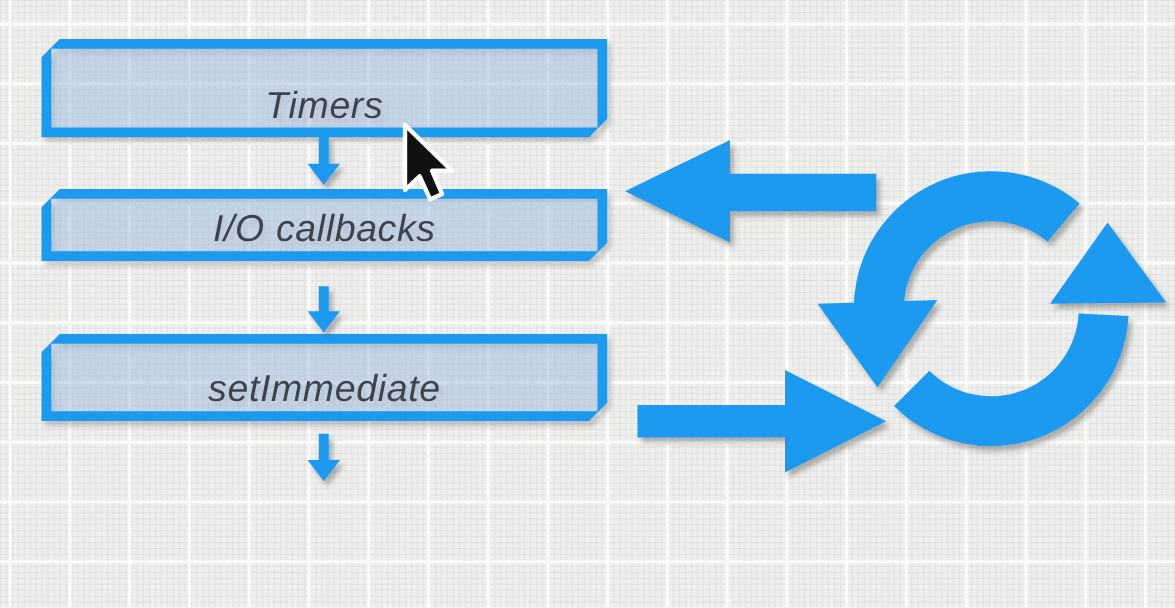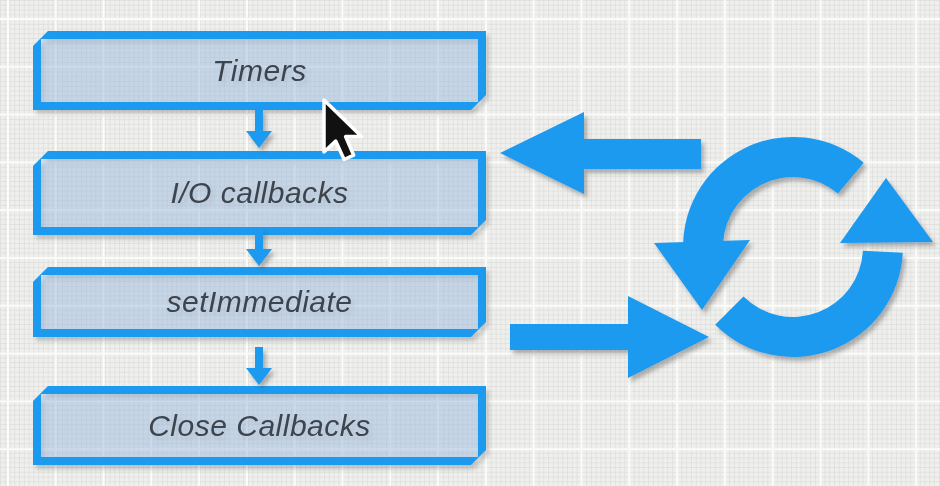--- a/index.html
+++ b/index.html
@@ -26,31 +26,31 @@
     filter: drop-shadow(3px 4px 2px rgba(90,90,90,0.30));
   }
   .phase-box {
     box-sizing: border-box;
     width: 100%;
     height: 100%;
     border: 8px solid #1b9af0;
     background: rgba(164,202,242,0.42);
     clip-path: polygon(15px 0, 100% 0, 100% calc(100% - 15px), calc(100% - 15px) 100%, 0 100%, 0 15px);
     display: flex;
-    align-items: center;
+    align-items: flex-end;
     justify-content: center;
   }
   .phase-label {
     font-style: italic;
     font-size: 30px;
     letter-spacing: 0.5px;
     color: #3d444e;
   }
   .wrap-1 { top: 31px;  height: 79px; }
-  .wrap-2 { top: 151px; height: 84px; }
+  .wrap-2 { top: 151px; height: 58px; }
   .wrap-3 { top: 267px; height: 70px; }
   .wrap-4 { top: 386px; height: 79px; }
 
   .shapes-overlay {
     position: absolute;
     inset: 0;
     pointer-events: none;
   }
 </style>
 </head>
@@ -69,25 +69,20 @@
       <span class="phase-label">I/O callbacks</span>
     </div>
   </div>
 
   <div class="box-wrap wrap-3">
     <div class="phase-box">
       <span class="phase-label">setImmediate</span>
     </div>
   </div>
 
-  <div class="box-wrap wrap-4">
-    <div class="phase-box">
-      <span class="phase-label">Close Callbacks</span>
-    </div>
-  </div>
 
   <svg class="shapes-overlay" width="940" height="486" viewBox="0 0 940 486">
     <defs>
       <filter id="ds" x="-20%" y="-20%" width="140%" height="140%">
         <feDropShadow dx="3" dy="4" stdDeviation="2" flood-color="#4a4a4a" flood-opacity="0.40"></feDropShadow>
       </filter>
     </defs>
 
     <g fill="#1b9af0" filter="url(#ds)">
 

